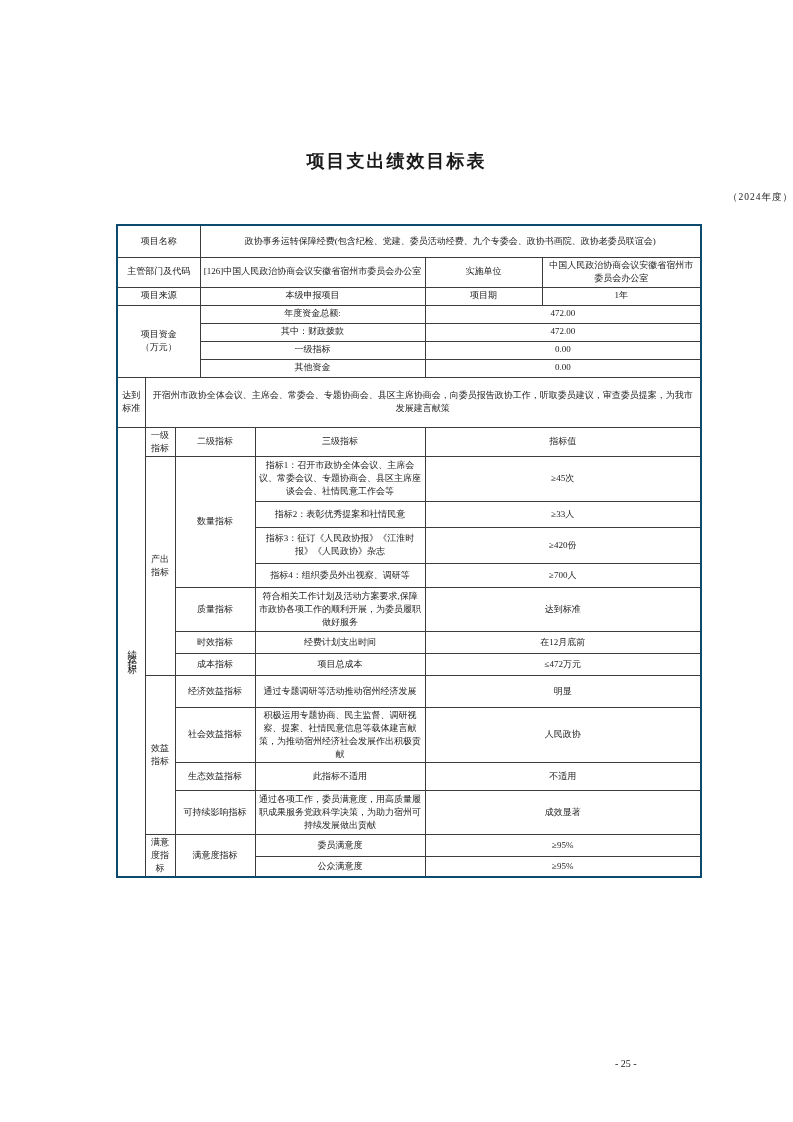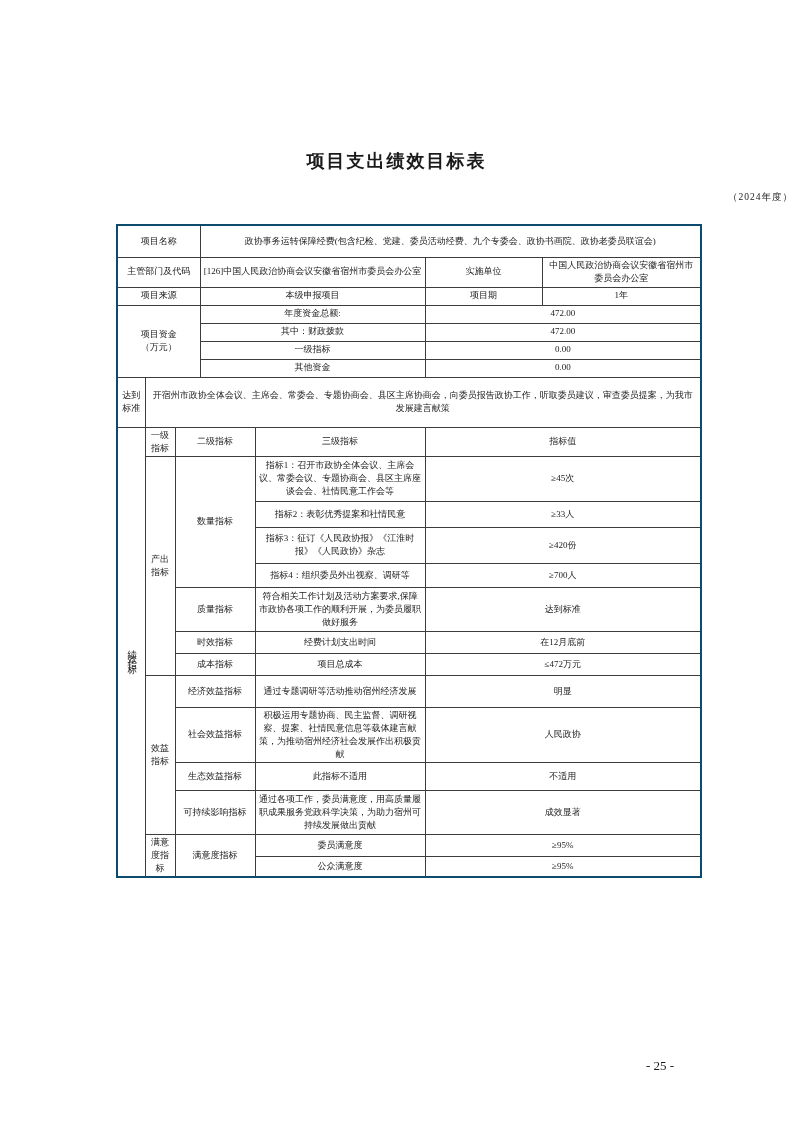--- a/index.html
+++ b/index.html
@@ -31,21 +31,21 @@
   td.num { text-align:right; padding-right:6px; font-size:9.5px; font-family:"Liberation Serif","DejaVu Serif",serif; }
   td.lft { text-align:left; padding-left:9px; }
   td.prewrap { white-space:pre-line; }
   td.vcell { padding:0; }
   td.vcell .vtext {
     writing-mode:vertical-rl; text-orientation:upright;
     margin:0 auto; letter-spacing:5px; font-size:9.5px;
   }
   .page-number {
     position:absolute; top:1058px; left:615px; width:90px;
-    text-align:center; font-size:13px;
+    text-align:left; font-size:10px;
   }
 </style>
 </head>
 <body>
 
 <div class="page">
 
   <div class="doc-title">项目支出绩效目标表</div>
   <div class="doc-subtitle">（2024年度）</div>
 

